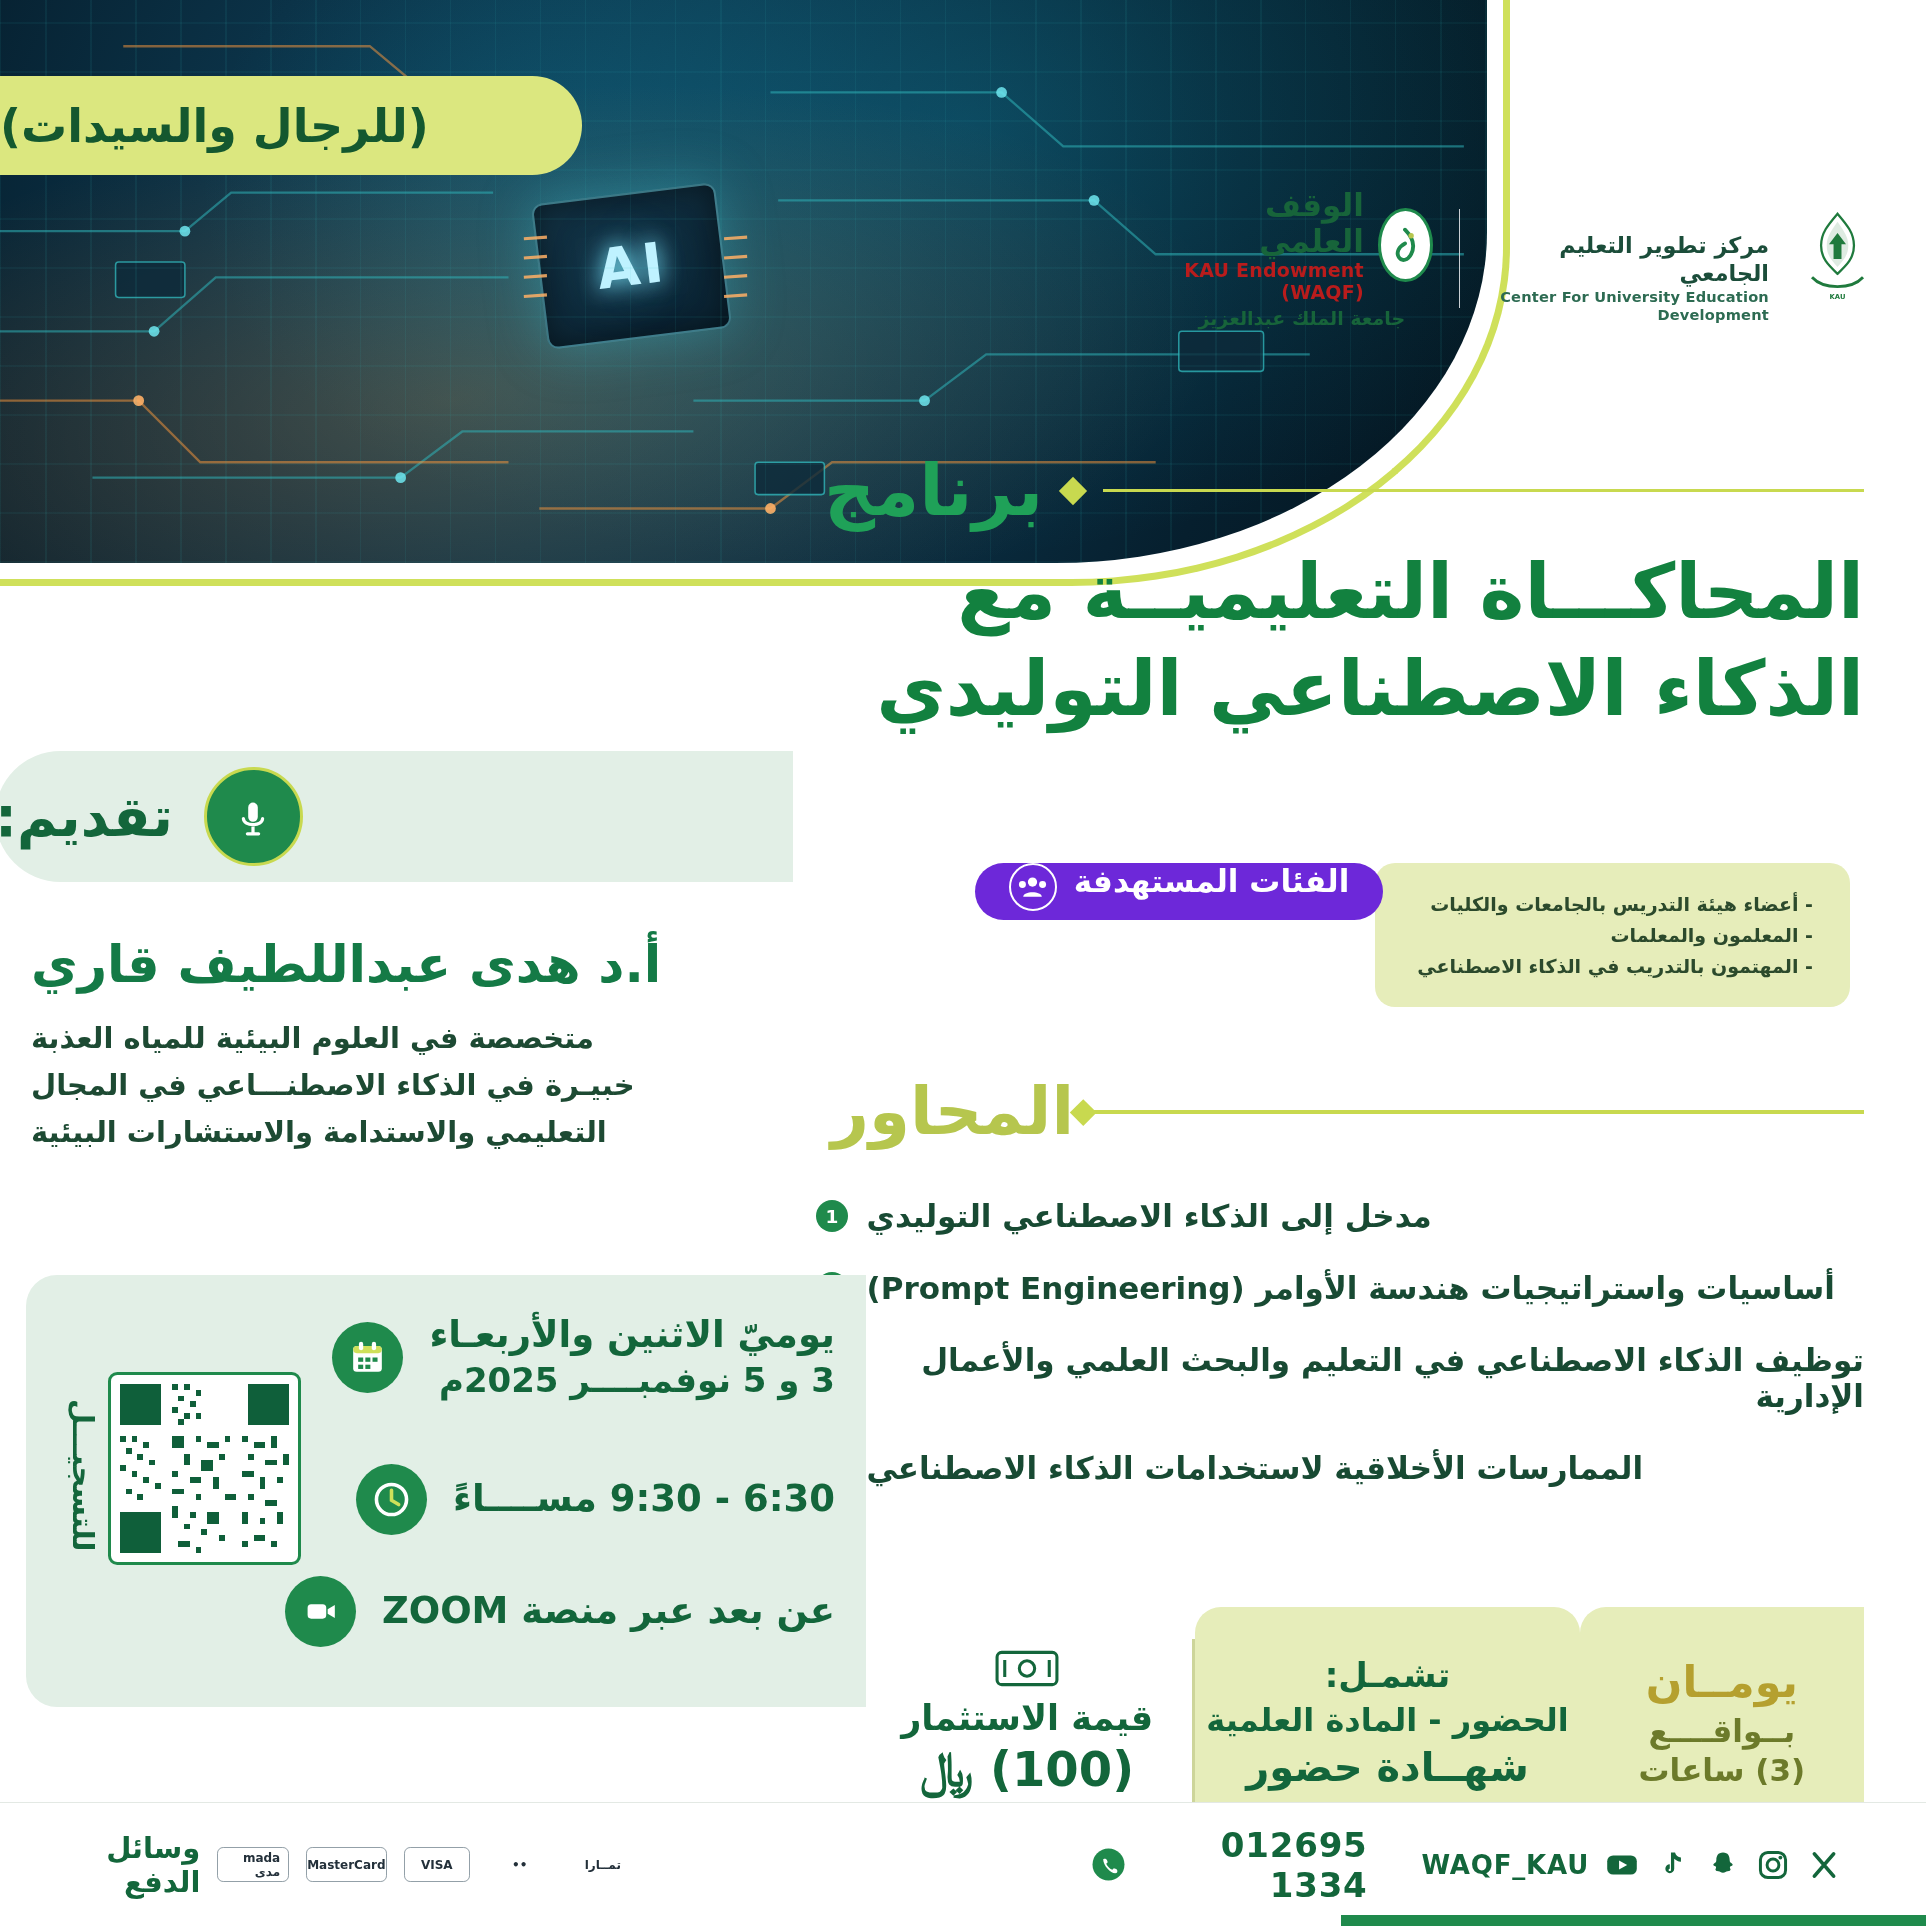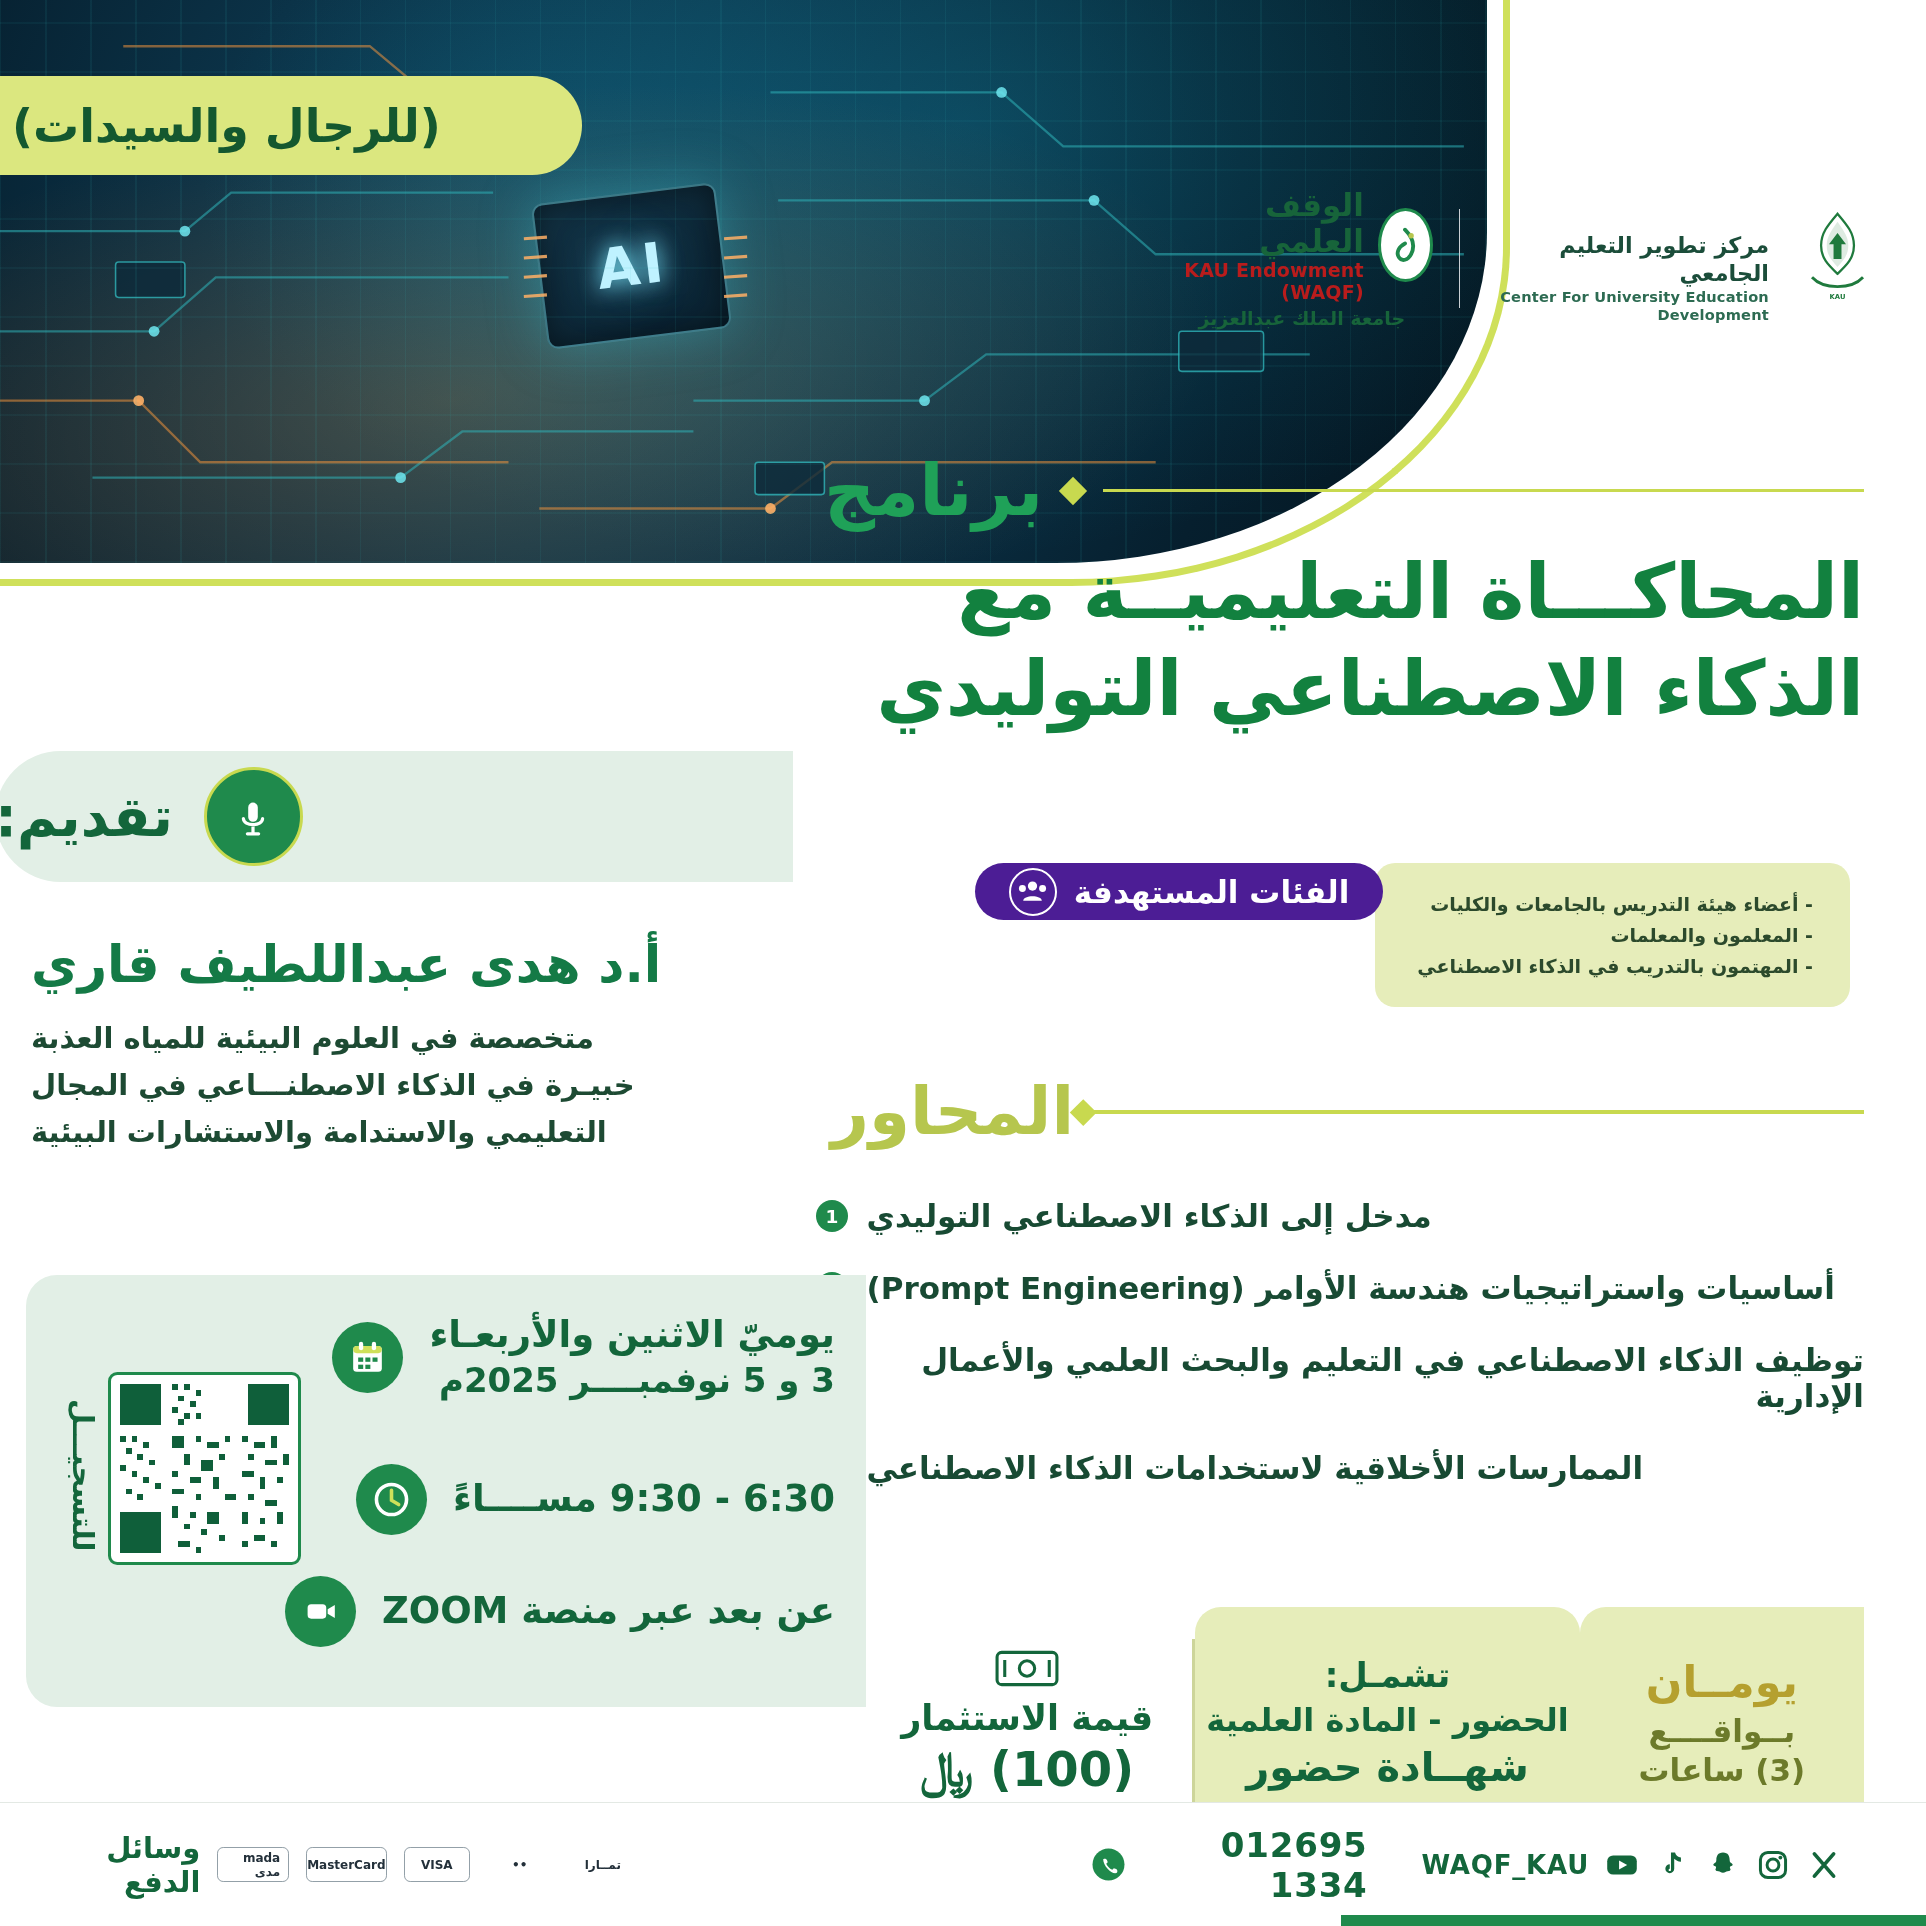--- a/index.html
+++ b/index.html
@@ -74,21 +74,21 @@
   }
 
   
   .audience-badge{
     position:absolute;
     left:0; top:76px;
     width:582px; height:99px;
     background:#dbe77f;
     border-radius:0 54px 54px 0;
     display:flex; align-items:center; justify-content:flex-end;
-    padding-left:12px; padding-right:62px;
+    padding-left:0; padding-right:62px;
   }
   .audience-badge span{
     font-size:46px; font-weight:700; color:#14582f; letter-spacing:0;
   }
 
   
   .logos{
     position:absolute;
     left:1171px; top:181px;
     width:709px; height:154px;
@@ -135,24 +135,24 @@
     font-size:76px; font-weight:800; color:#12813f; line-height:1.28;
     letter-spacing:-0.8px;
   }
 
   
   .targets{
     position:absolute; right:62px; top:863px;
     display:flex; flex-direction:row; align-items:flex-start; gap:0;
   }
   .targets-pill{
-    background:#4c1d95;
+    background:#6d28d9;
     border-radius:46px;
     height:57px; min-width:408px;
-    display:flex; align-items:center; justify-content:center; gap:17px;
+    display:flex; justify-content:center; gap:17px;
     padding:0 25px;
     position:relative; z-index:3;
     margin-right:-7.7px;
   }
   .targets-pill .lbl{ font-size:31px;font-weight:800;color:#ffffff; }
   .targets-icon{
     width:48px;height:48px;border-radius:50%;
     border:2.3px solid #ffffff;
     display:flex;align-items:center;justify-content:center;
   }

